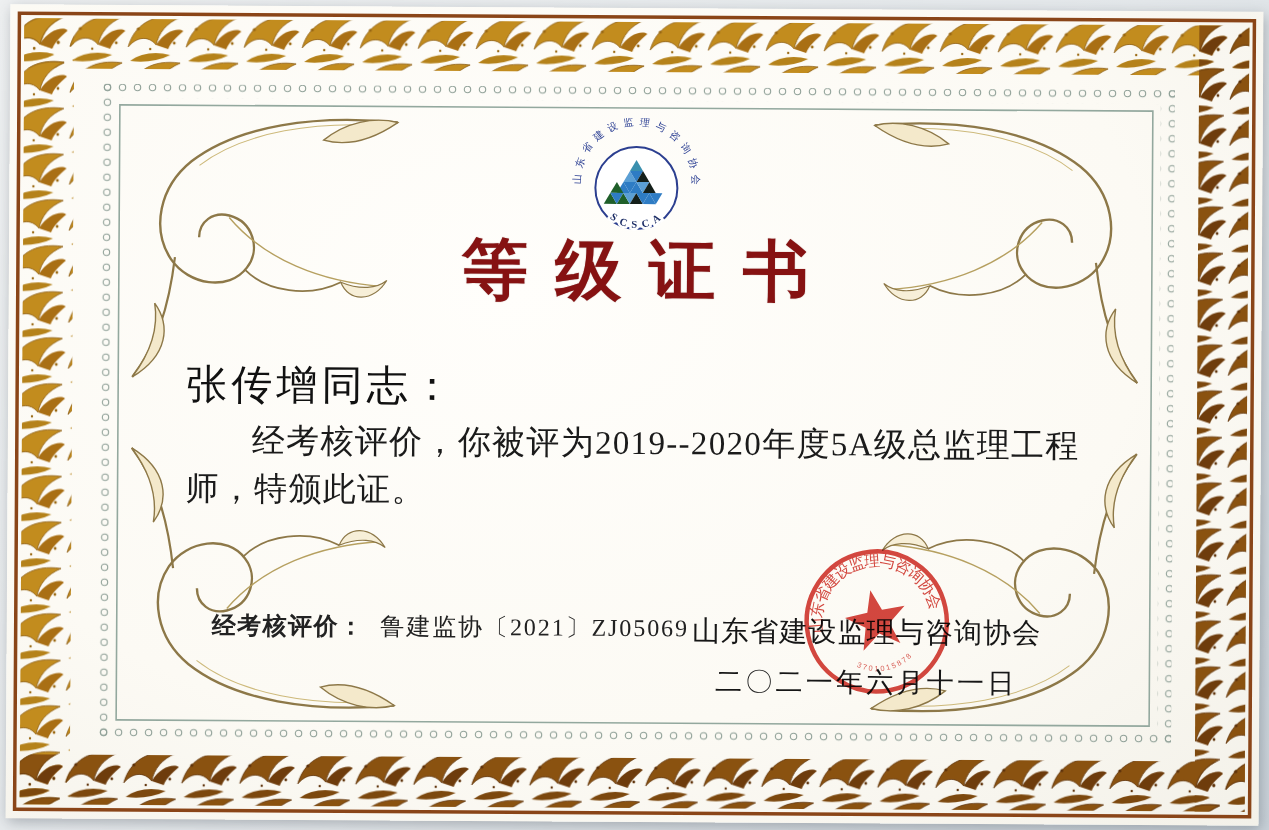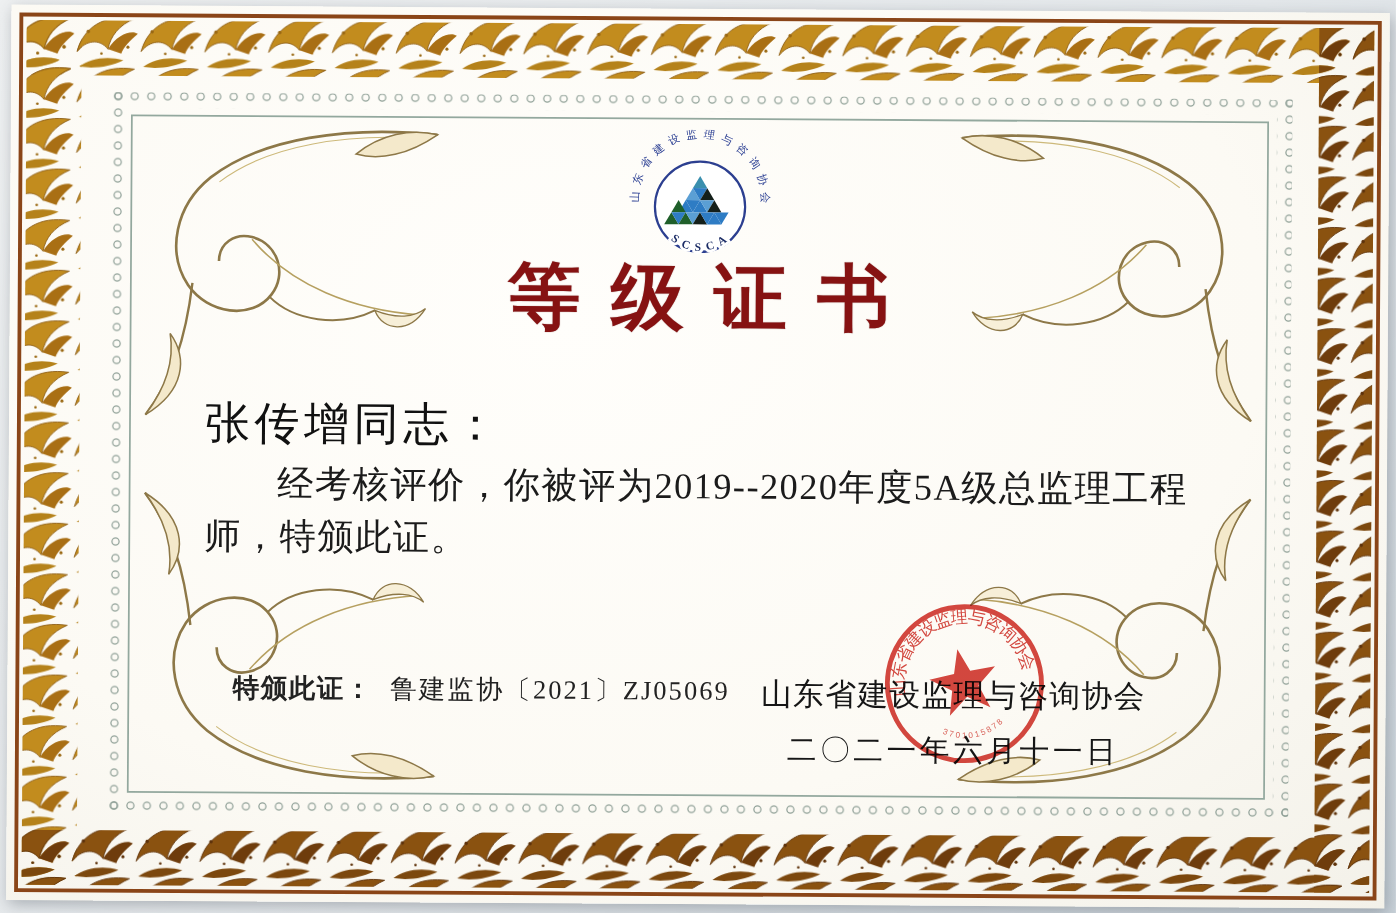--- a/index.html
+++ b/index.html
@@ -150,21 +150,21 @@
         </text>
       </svg>
 
       <div class="title">等级证书</div>
 
       <div class="recipient">张传增同志：</div>
 
       <div class="body-text">经考核评价，你被评为2019--2020年度5A级总监理工程师，特颁此证。</div>
 
       <div class="certno">
-        <span class="label">特颁此证：</span><span class="value">鲁建监协〔2021〕ZJ05069</span>
+        <span class="label">经考核评价：</span><span class="value">鲁建监协〔2021〕ZJ05069</span>
       </div>
 
       <div class="issue-block">
         <div class="issuer">山东省建设监理与咨询协会</div>
         <div class="issue-date">二〇二一年六月十一日</div>
       </div>
 
       <svg class="seal" viewBox="0 0 164 164">
         <defs>
           <path id="sealTopArc" d="M29,96 A55,55 0 1 1 135,96" fill="none"></path>

